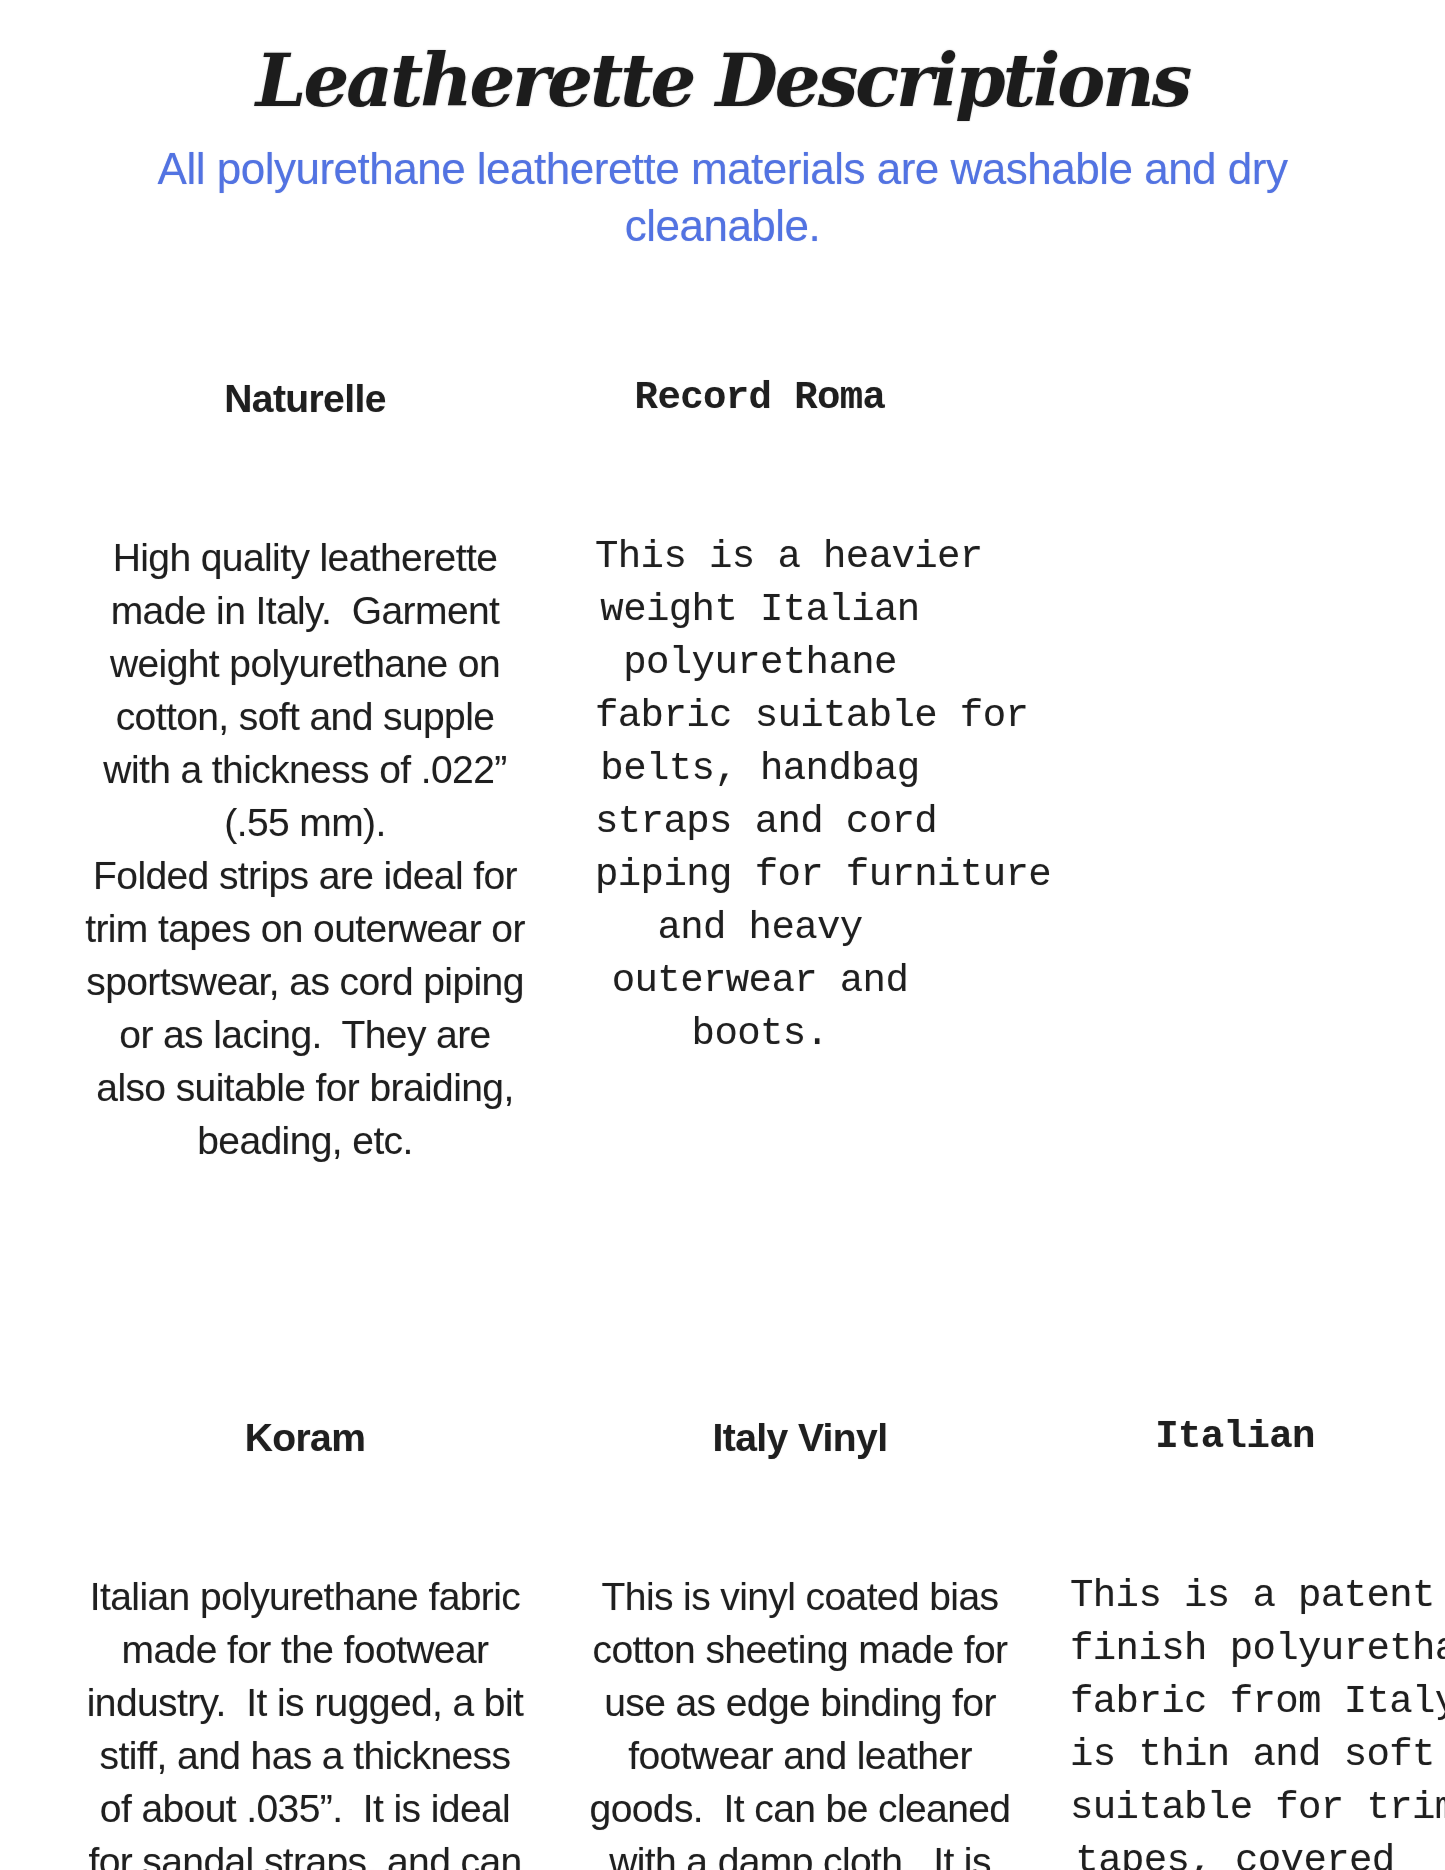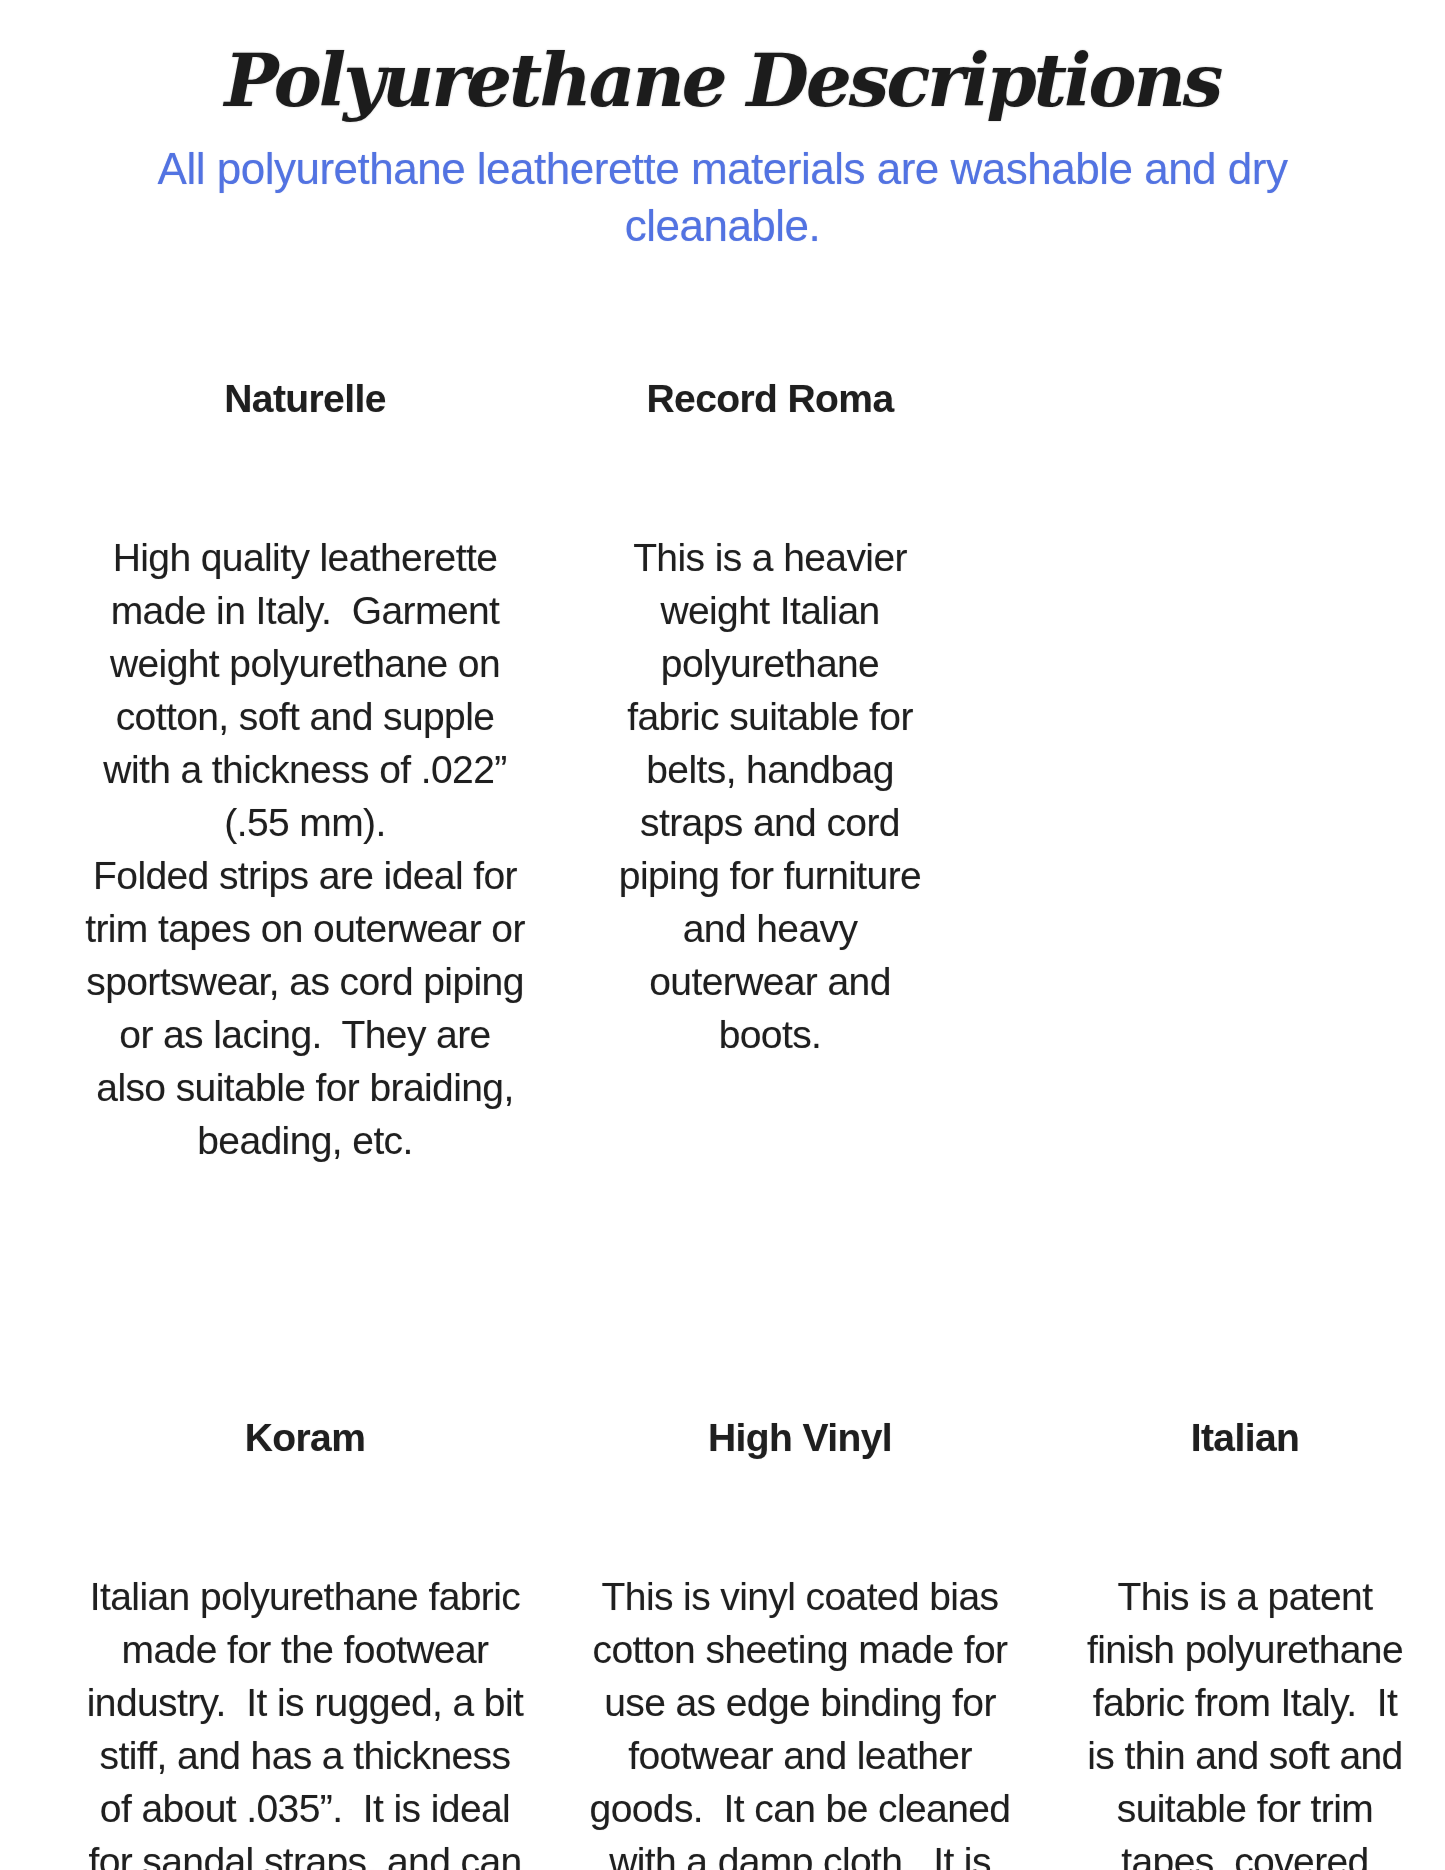--- a/index.html
+++ b/index.html
@@ -50,26 +50,26 @@
   .row1 { margin-top: 12px; }
   .row2 { margin-top: 32px; }
   .col h2, .col p {
     margin: 0;
     font-size: inherit;
     line-height: inherit;
   }
   .col h2 { font-weight: bold; }
   .col1 { width: 500px; margin-left: 55px; }
   .col2 { width: 460px; margin-left: 15px; }
-  .col3 { width: 330px; margin-left: 50px; }
+  .col3 { width: 330px; margin-left: 40px; font-family: Liberation Mono, monospace; }
 </style>
 </head>
 <body>
 
-<h1 class="title">Polyurethane Descriptions</h1>
+<h1 class="title">Leatherette Descriptions</h1>
 
 <div class="subtitle">All polyurethane leatherette materials are washable and dry
 cleanable.</div>
 
 <div class="row row1">
   <section class="col col1">
     <h2>Naturelle</h2>
     <p>High quality leatherette
 made in Italy.  Garment
 weight polyurethane on
@@ -106,21 +106,21 @@
 industry.  It is rugged, a bit
 stiff, and has a thickness
 of about .035”.  It is ideal
 for sandal straps, and can
 be used for costume
 jewelry where more
 thickness and firmness is
 desired.</p>
   </section>
   <section class="col col2">
-    <h2>High Vinyl</h2>
+    <h2>Italy Vinyl</h2>
     <p>This is vinyl coated bias
 cotton sheeting made for
 use as edge binding for
 footwear and leather
 goods.  It can be cleaned
 with a damp cloth.  It is
 not recommended for
 clothing.</p>
   </section>
   <section class="col col3">

